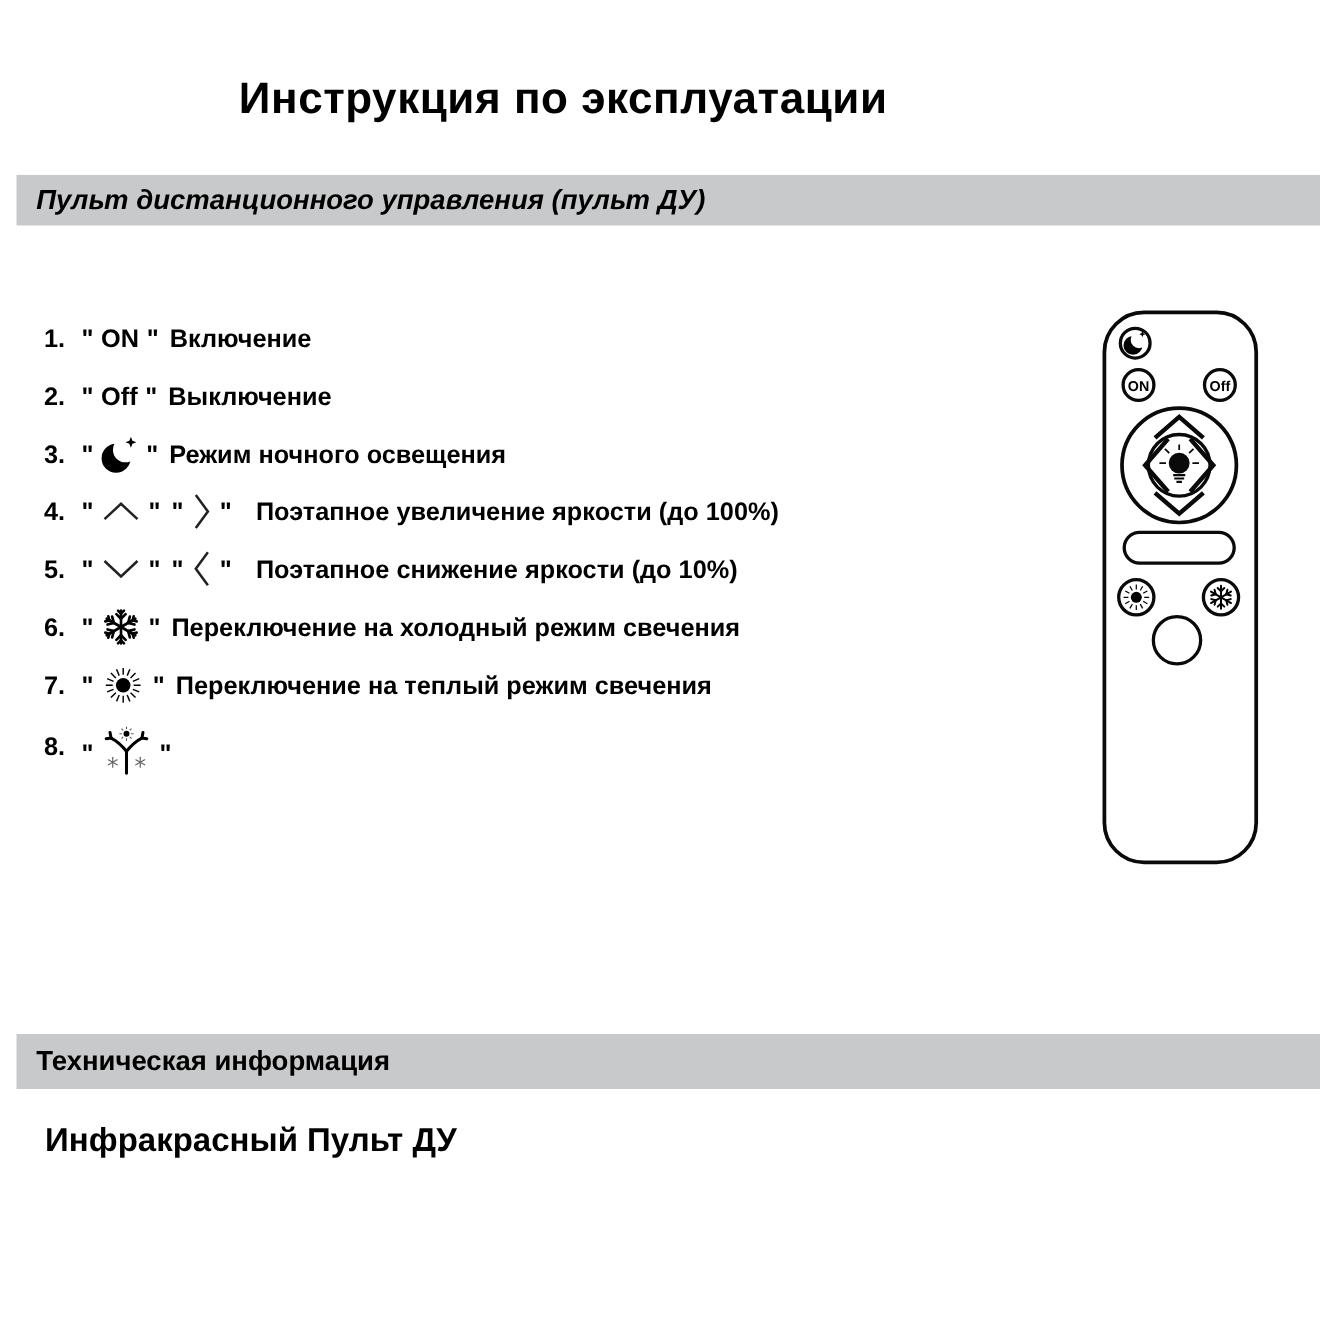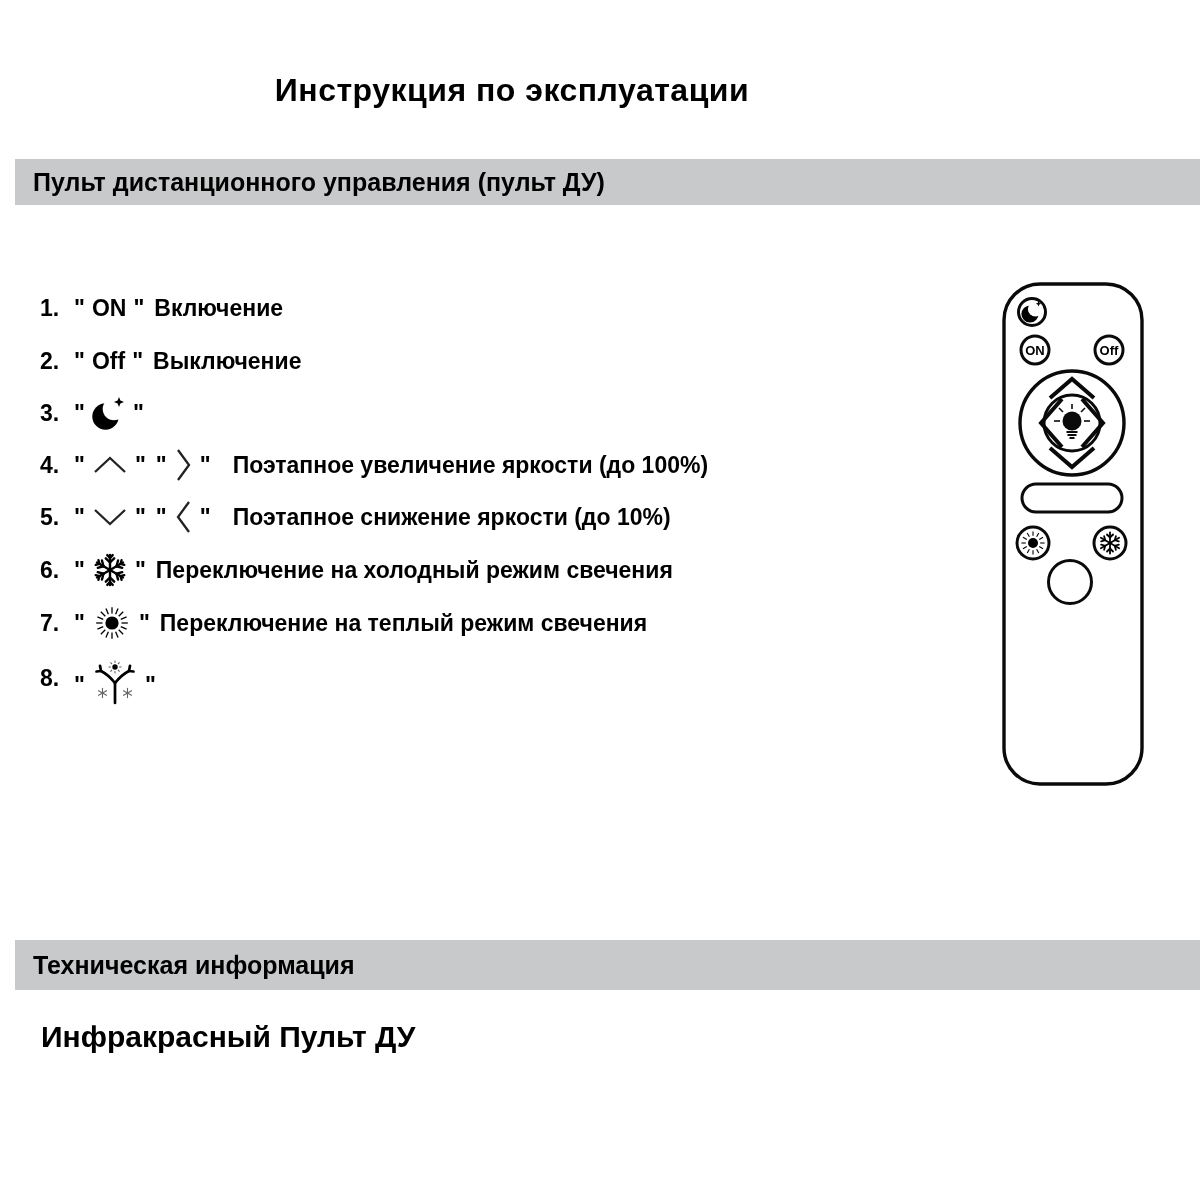--- a/index.html
+++ b/index.html
@@ -1,22 +1,22 @@
 <!DOCTYPE html>
 <html><head>
 <meta charset="utf-8">
 <style>
   html,body{margin:0;padding:0;background:#fff;}
   .page{position:relative;width:1200px;height:1200px;background:#ffffff;overflow:hidden;
         font-family:"Liberation Sans","DejaVu Sans",sans-serif;color:#000;}
   .title{position:absolute;top:90px;left:0;width:1024px;transform:translateY(-50%);
-         text-align:center;font-size:32px;font-weight:700;letter-spacing:.5px;}
+         text-align:center;font-size:40px;font-weight:700;letter-spacing:.5px;}
   .bar{position:absolute;left:15px;right:0;background:#c8c9cb;display:flex;align-items:center;
        padding-left:18px;font-size:25px;font-weight:700;box-sizing:border-box;}
-  .bar-remote{top:159px;height:46px;}
+  .bar-remote{top:159px;height:46px;font-style:italic;}
   .bar-tech{top:940px;height:50px;text-align:right;}
   .row{position:absolute;left:40px;display:flex;align-items:center;gap:10px;
        font-size:23px;font-weight:700;white-space:nowrap;transform:translateY(-50%);}
   .row .num{min-width:24px;}
   .tok{display:flex;align-items:center;gap:7px;}
   .desc{margin-left:0;}
   .desc-far{margin-left:12px;}
   .row8{transform:none;align-items:flex-start;}
   .row8 .num,.row8 .tok{margin-top:1px;}
   .row8 .tok svg{margin-top:-5px;}
@@ -61,20 +61,21 @@
     <span class="num">3.</span>
     <span class="tok">
       <span class="q">"</span>
       <svg width="34" height="37" viewBox="0 0 34 37">
         <circle cx="13.5" cy="22" r="13.2" fill="#000"></circle>
         <circle cx="22" cy="14.5" r="11.3" fill="#fff"></circle>
         <path d="M27,2.5 L28.4,6.1 L32,7.5 L28.4,8.9 L27,12.5 L25.6,8.9 L22,7.5 L25.6,6.1 Z" fill="#000"></path>
       </svg>
       <span class="q">"</span>
     </span>
+    <span class="desc">Режим ночного освещения</span>
   </div>
 
   <div class="row" style="top:465px">
     <span class="num">4.</span>
     <span class="tok">
       <span class="q">"</span>
       <svg width="36" height="22" viewBox="0 0 36 22">
         <polyline points="3,18 18,4 33,18" fill="none" stroke="#222" stroke-width="2.3"></polyline>
       </svg>
       <span class="q">"</span>

